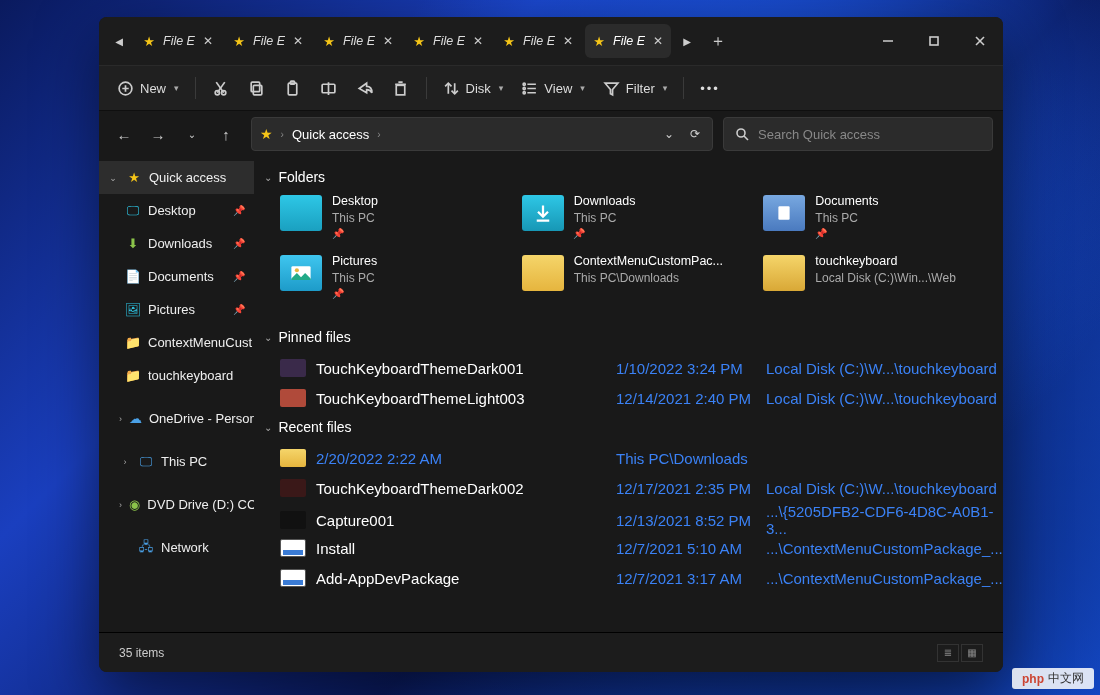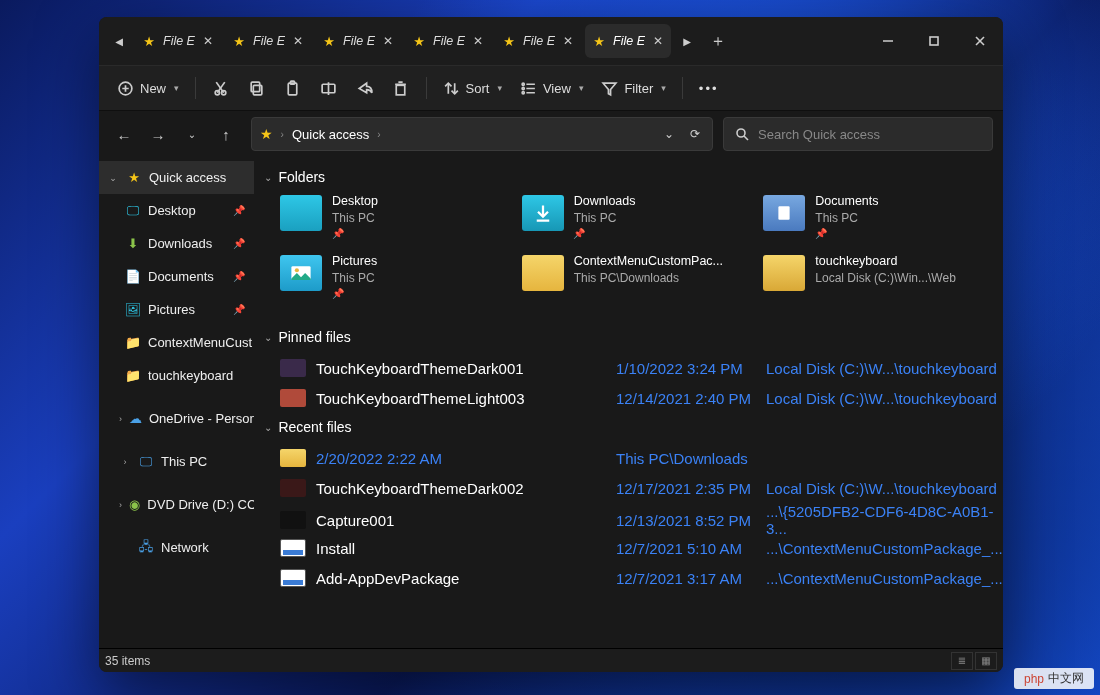--- a/index.html
+++ b/index.html
@@ -58,26 +58,26 @@
   .ficon.pictures{background:linear-gradient(#3fc6ef,#1d9bc9);}
   .ficon.folder{background:linear-gradient(#f5d56a,#e6b53e);}
   .ficon.folder2{background:linear-gradient(#f5d56a,#d9a836);}
   .finfo { display:flex; flex-direction:column; font-size:12.5px; line-height:1.35;}
   .finfo .sub{color:#aaa; font-size:12px;}
   .finfo .pinmark{color:#888;font-size:10px;margin-top:1px;}
   .file-row { display:grid; grid-template-columns: 36px 300px 150px 1fr; align-items:center; height:30px; padding-left:20px; font-size:15px;}
   .file-row .thumb{width:26px;height:18px;border-radius:2px;}
   .file-row .loc,.file-row .date{color:#3b82f6;}
   
-  .statusbar { height:24px; background:#1c1c1c; border-top:1px solid #000; display:flex; align-items:center; padding:0 6px; font-size:12px; color:#ccc;}
+  .statusbar { height:40px; background:#1c1c1c; border-top:1px solid #000; display:flex; align-items:center; padding:0 20px; font-size:12px; color:#ccc;}
   .statusbar .sp{flex:1;}
   .statusbar .vbtn{width:22px;height:18px;display:flex;align-items:center;justify-content:center;color:#888;border:1px solid #333;margin-left:2px;font-size:10px;}
   
   .wm { position:absolute; right:6px; bottom:6px; background:rgba(255,255,255,0.85); color:#333; font-size:12px; padding:2px 10px; border-radius:3px; display:flex; align-items:center; gap:4px;}
-  .wm b{color:#c43; font-weight:normal;}
+  .wm b{color:#c43; font-weight:bold;}
   
   .svg-ic{width:16px;height:16px;fill:none;stroke:#ccc;stroke-width:1.6;}
 </style>
 </head>
 <body>
 <div class="bg-swirl"></div>
 
 <div class="window">
 
   <div class="titlebar">
@@ -189,21 +189,21 @@
         </svg>
       </div>
     <div class="tsep"></div>
     <div class="tbtn">
       <svg class="svg-ic" viewBox="0 0 16 16">
           <line x1="5" y1="3" x2="5" y2="13"></line>
           <polyline points="2,6 5,3 8,6"></polyline>
           <line x1="11" y1="3" x2="11" y2="13"></line>
           <polyline points="8,10 11,13 14,10"></polyline>
         </svg>
-      <span>Sort</span>
+      <span>Disk</span>
         <span class="chev">▾</span>
     </div>
     <div class="tbtn">
       <svg class="svg-ic" viewBox="0 0 16 16">
           <circle cx="3" cy="4" r="1"></circle>
           <line x1="6" y1="4" x2="14" y2="4"></line>
           <circle cx="3" cy="8" r="1"></circle>
           <line x1="6" y1="8" x2="14" y2="8"></line>
           <circle cx="3" cy="12" r="1"></circle>
           <line x1="6" y1="12" x2="14" y2="12"></line>

